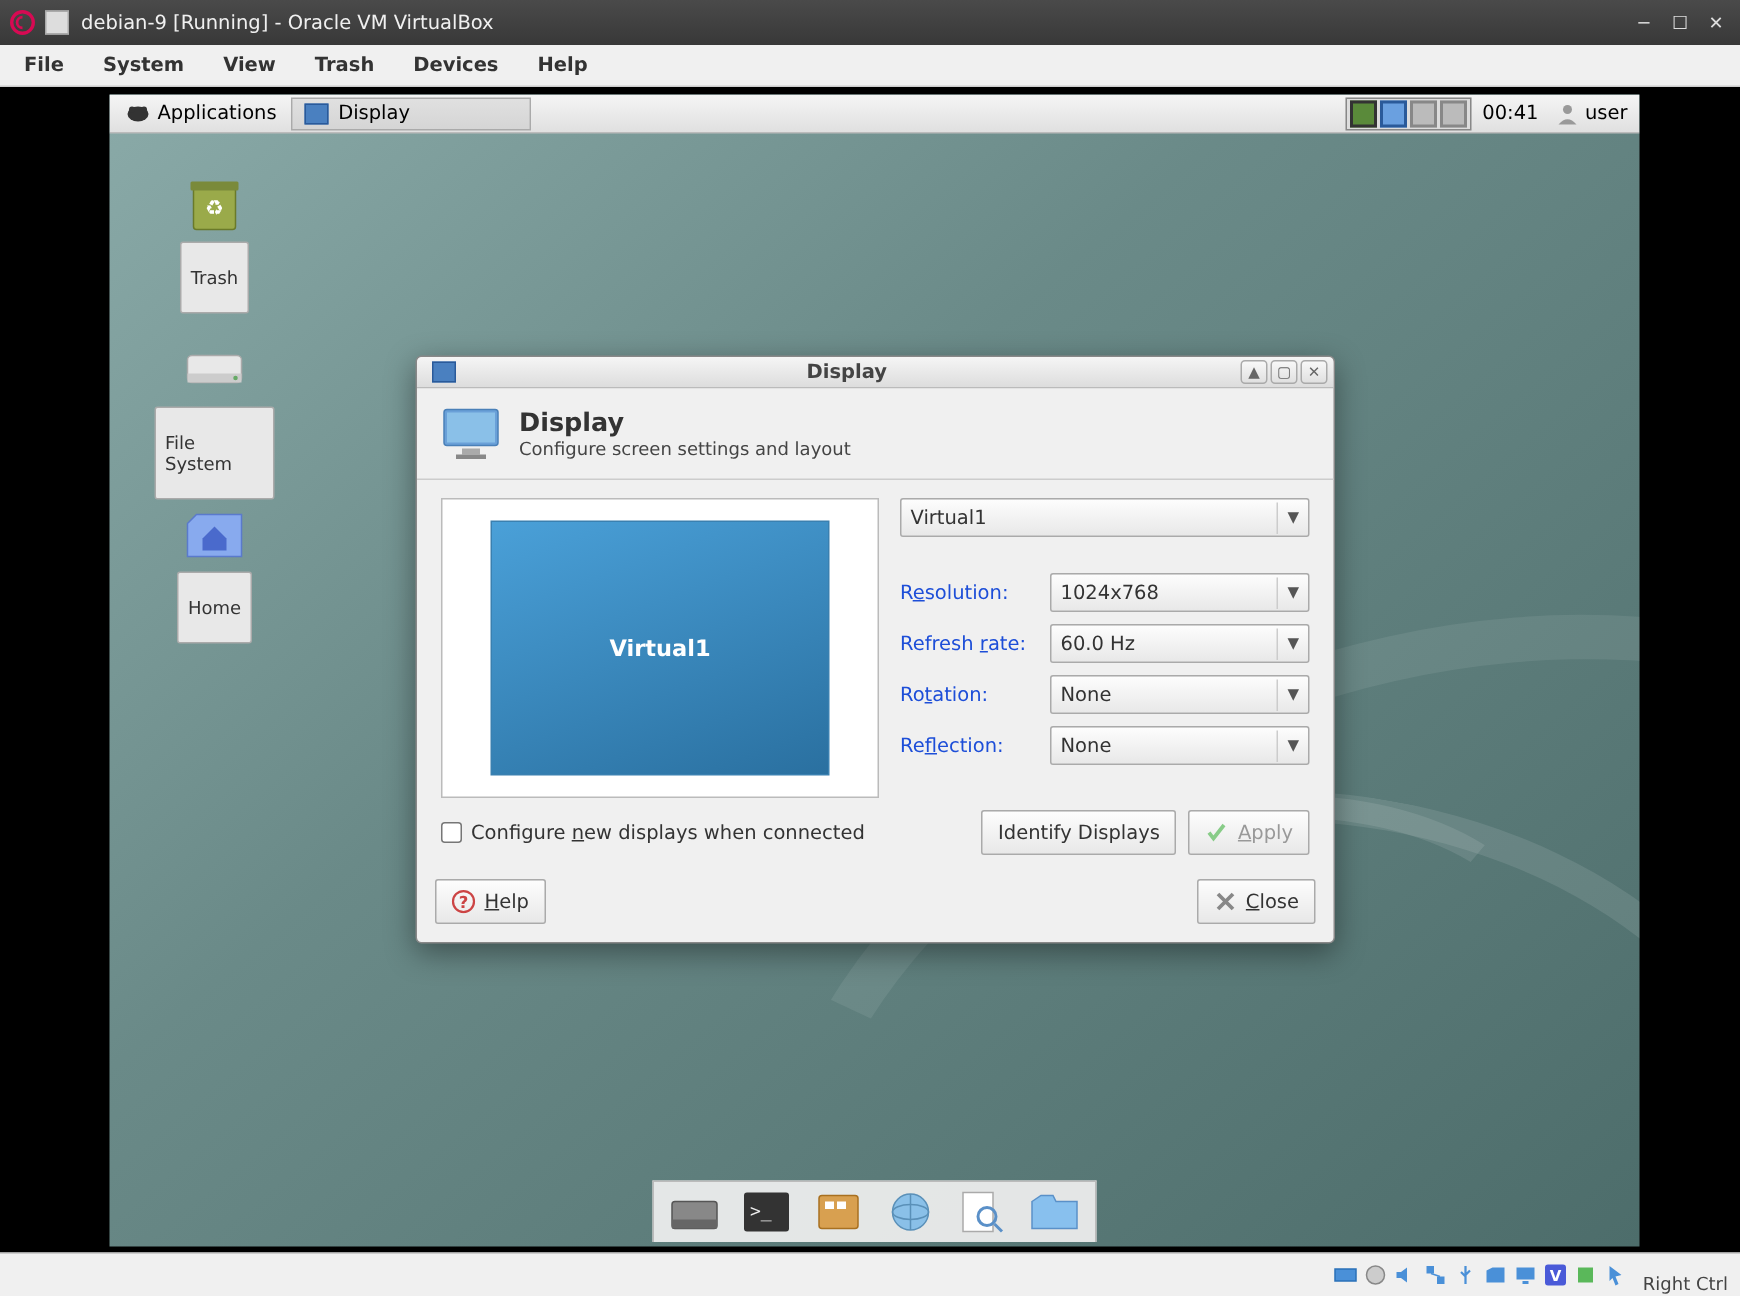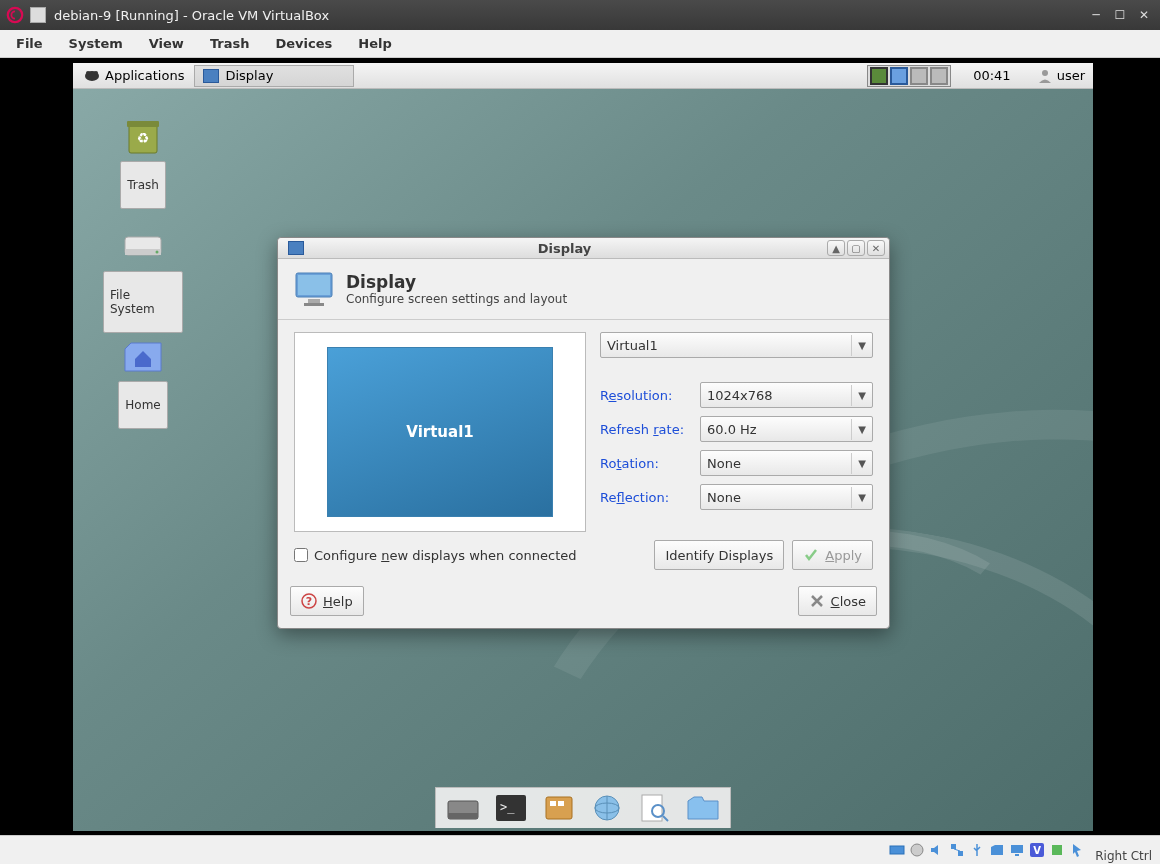--- a/index.html
+++ b/index.html
@@ -25,21 +25,21 @@
 .swirl { position: absolute; border: 3px solid rgba(255,255,255,0.15); border-radius: 50%; }
 .swirl.s1 { width: 900px; height: 600px; right: -300px; bottom: -200px; border-width: 30px; border-color: rgba(255,255,255,0.08) transparent transparent transparent; transform: rotate(-20deg); }
 .swirl.s2 { width: 600px; height: 400px; right: -100px; bottom: -100px; border-width: 20px; border-color: rgba(255,255,255,0.1) transparent transparent transparent; transform: rotate(10deg); }
 .swirl.s3 { width: 400px; height: 250px; right: 50px; bottom: 50px; border-width: 15px; border-color: rgba(255,255,255,0.1) transparent transparent transparent; transform: rotate(-5deg); }
 
 
 .guest-panel { position: absolute; top: 0; left: 0; right: 0; height: 26px; background: linear-gradient(to bottom, #f5f5f5, #e0e0e0); border-bottom: 1px solid #bbb; display: flex; align-items: center; padding: 0 4px; }
 .panel-apps { display: flex; align-items: center; padding: 0 6px; gap: 4px; cursor: pointer; }
 .panel-taskbtn { display: flex; align-items: center; gap: 6px; padding: 1px 8px; margin-left: 4px; background: linear-gradient(to bottom,#e0e0e0,#d5d5d5); border: 1px solid #aaa; height: 22px; width: 160px; cursor: pointer; }
 .panel-spacer { flex: 1; }
-.panel-tray { display: flex; align-items: center; gap: 16px; }
+.panel-tray { display: flex; align-items: center; gap: 1px; }
 .panel-ws-sel { width: 18px; height: 18px; border: 2px solid #333; margin: 0 1px; }
 .panel-ws-sel.active { background: #6aa0e0; border-color: #2a5a9a; }
 .panel-ws-sel.green { background: #5a8a3a; }
 .panel-ws-sel.inactive { background: #bbb; border-color: #888; }
 .panel-clock { padding: 0 6px; }
 .panel-user { display: flex; align-items: center; gap: 4px; padding: 0 4px; }
 
 
 .desktop-icon { position: absolute; width: 80px; display: flex; flex-direction: column; align-items: center; gap: 4px; cursor: pointer; }
 .desktop-icon .label { background: #e8e8e8; border: 1px solid #aaa; padding: 16px 6px; font-size: 12px; color: #333; border-radius: 2px; }

